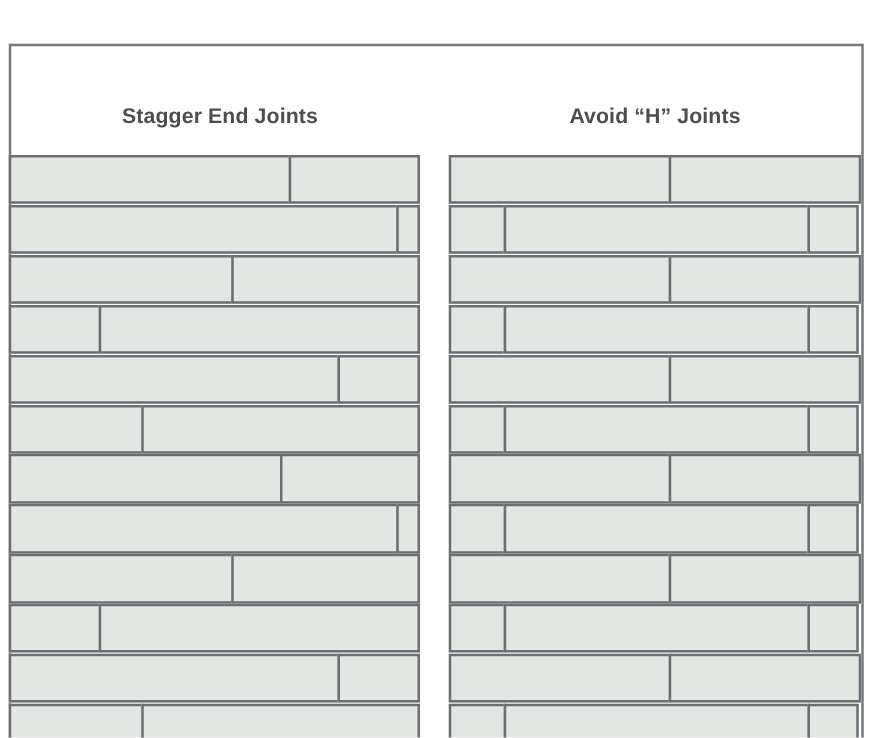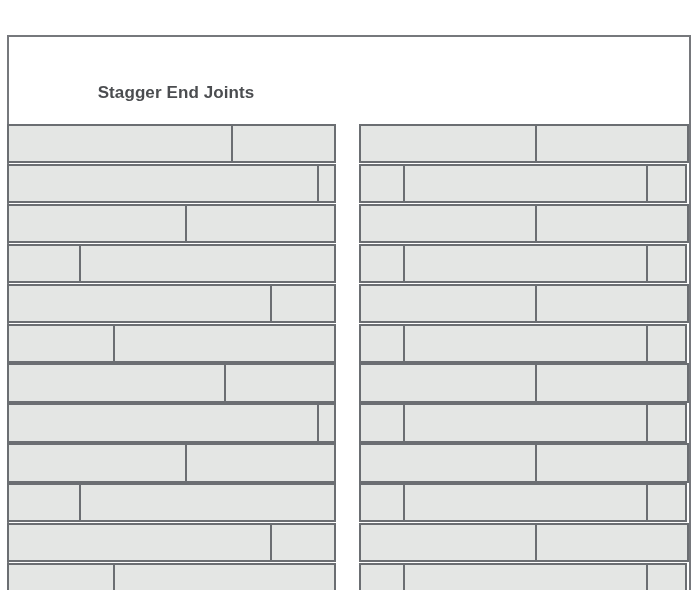--- a/index.html
+++ b/index.html
@@ -74,20 +74,21 @@
 </style>
 </head>
 <body>
 
 <div id="figure">
 
   <div id="outer-frame"></div>
 
   <div id="title-band">
     <div class="panel-title" id="title-left">Stagger End Joints</div>
+    <div class="panel-title" id="title-right">Avoid “H” Joints</div>
   </div>
 
   <div class="panel" id="panel-left">
     <div class="panel-inner" id="panel-left-inner">
         <div class="course" style="top: 0px; height: 39.4px;">
           <div class="plank" style="width: 68.3%;"></div>
           <div class="plank" style="width: 31.7%;"></div>
         </div>
         <div class="course" style="top: 39.9px; height: 39.4px;">
           <div class="plank" style="width: 94.3%;"></div>

